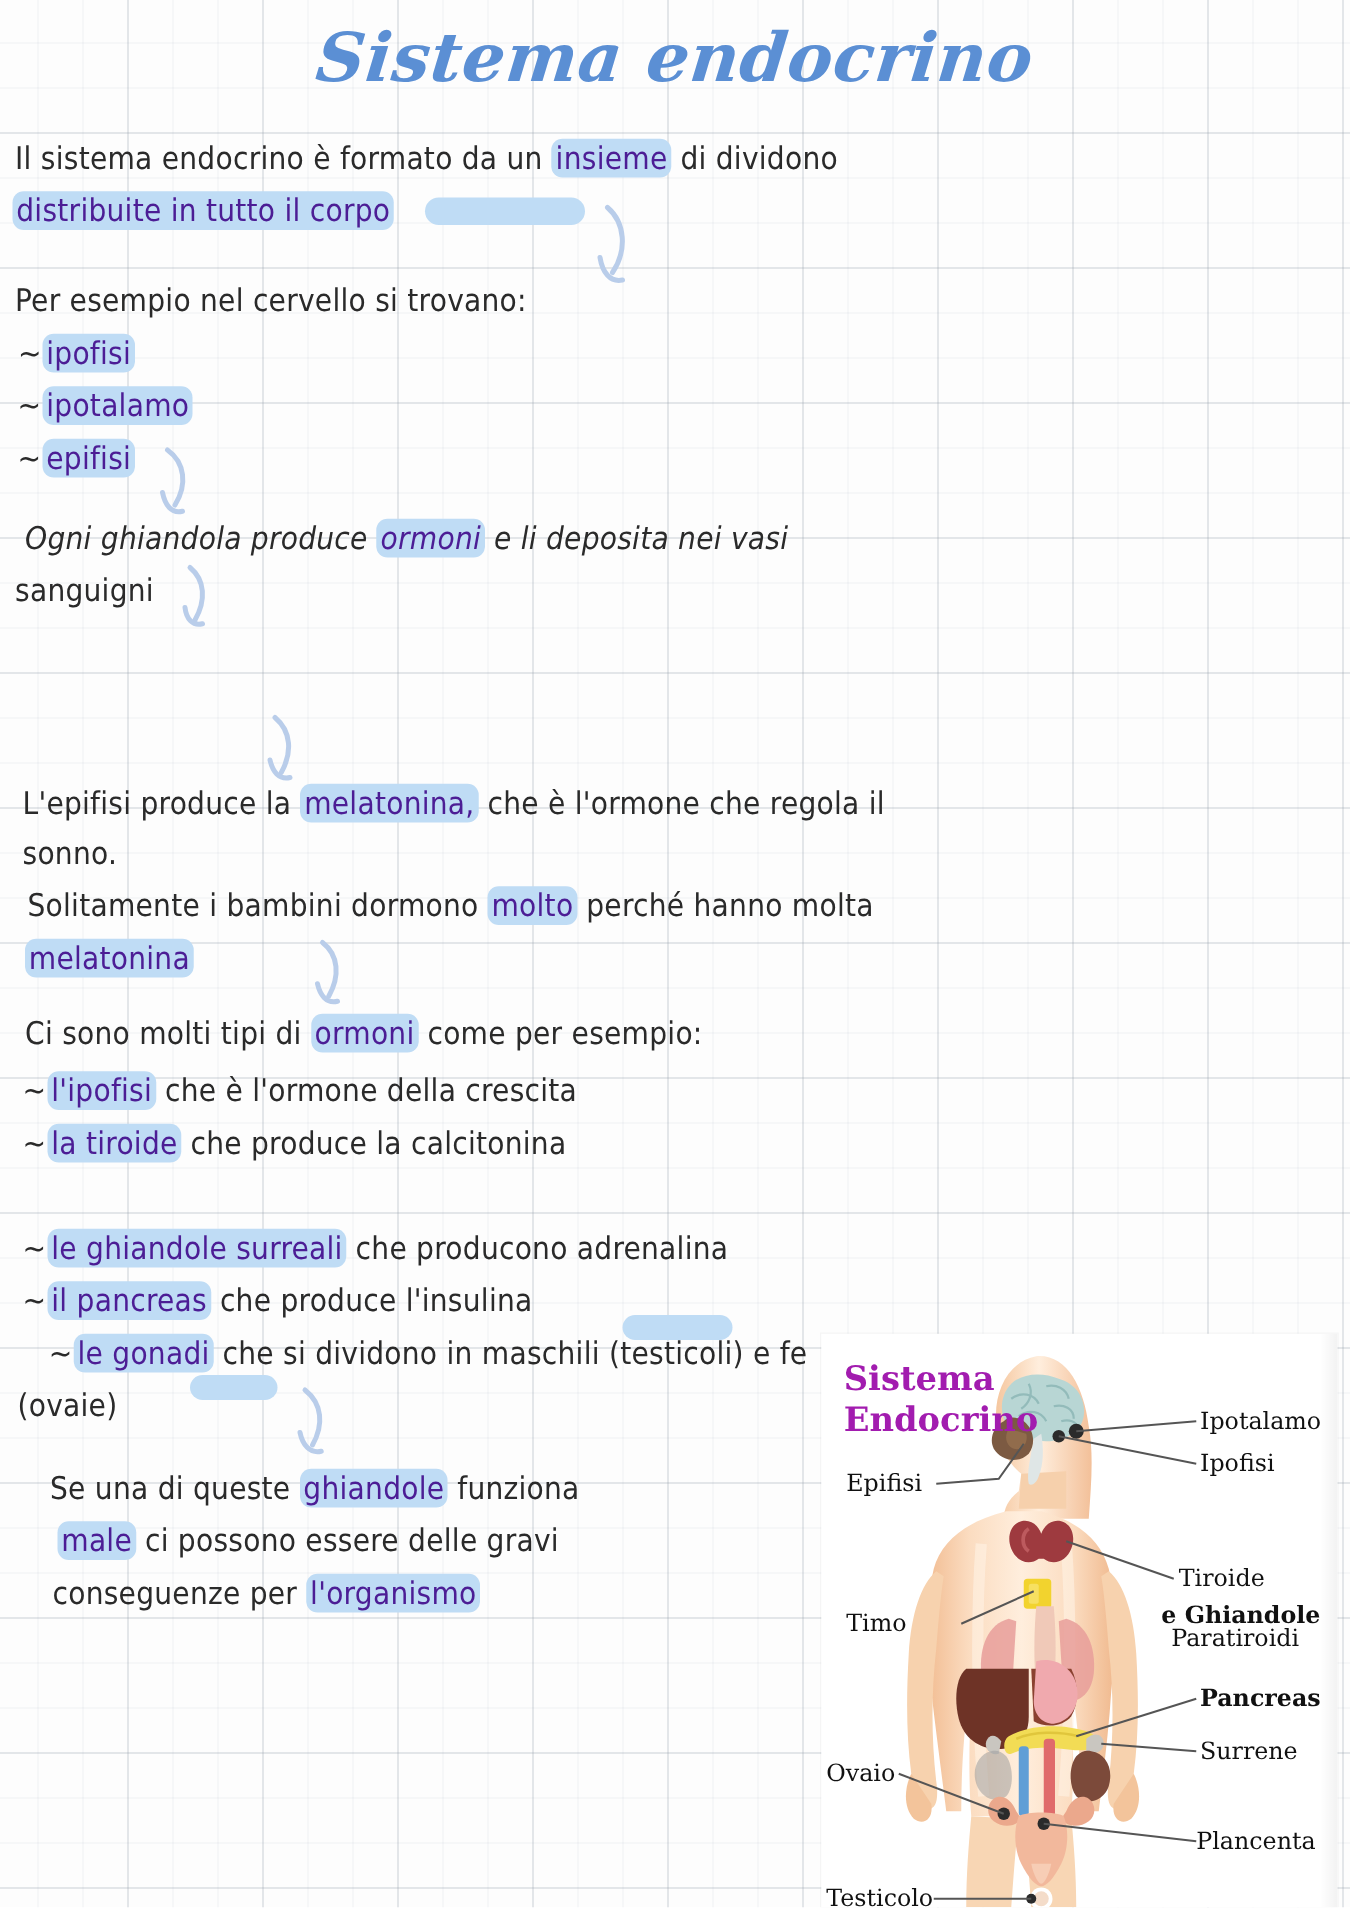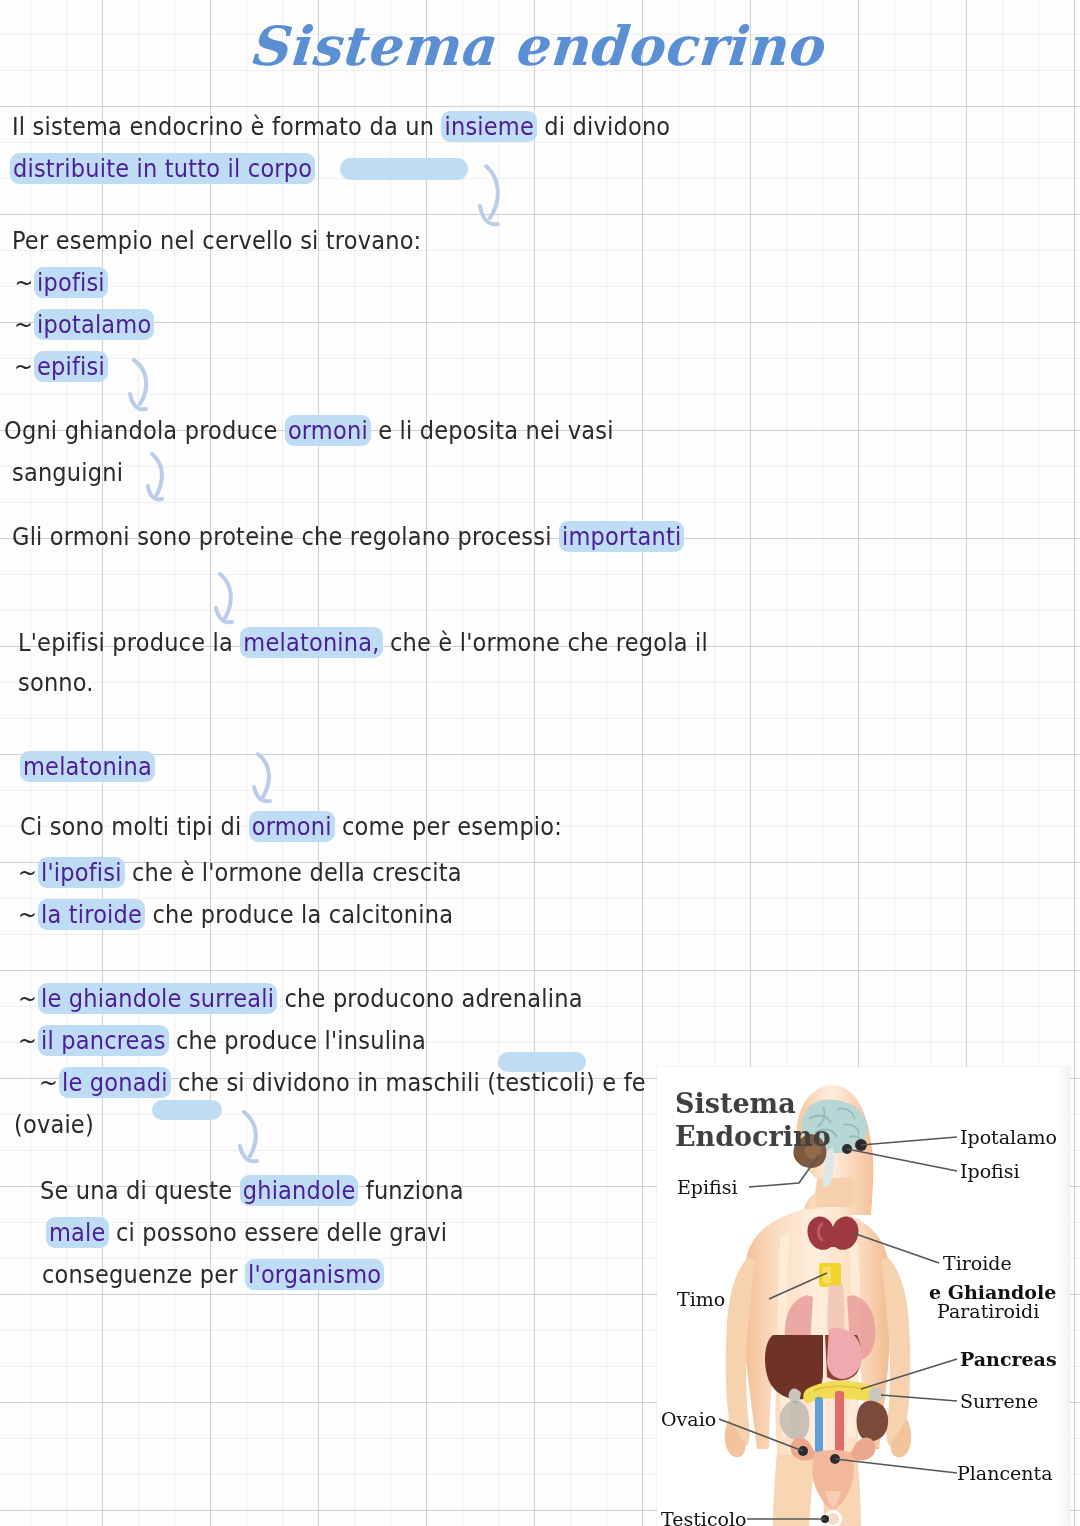--- a/index.html
+++ b/index.html
@@ -93,21 +93,21 @@
     box-shadow: 0 0 0 1px rgba(0,0,0,0.03);
   }
   #diagram .dg-title {
     position: absolute;
     left: 18px;
     top: 20px;
     font-family: "DejaVu Serif", serif;
     font-weight: 700;
     font-size: 27px;
     line-height: 33px;
-    color: #404040;
+    color: #a21caf;
   }
   #diagram .dg-label {
     position: absolute;
     font-family: "DejaVu Serif", serif;
     font-size: 19px;
     line-height: 24px;
     color: #111;
     white-space: nowrap;
   }
   #diagram svg.dg-art { position: absolute; left: 0; top: 0; }
@@ -157,52 +157,52 @@
     <span class="tilde">~</span><mark class="hl">epifisi</mark>
   </div>
 
   <div class="arrow" style="left:128px; top:358px;">
     <svg width="46" height="62" viewBox="0 0 46 62" fill="none">
       <path d="M6 2 C20 12, 22 30, 12 46" stroke="#b9cdea" stroke-width="4" stroke-linecap="round"></path>
       <path d="M2 36 C4 46, 9 53, 18 51" stroke="#b9cdea" stroke-width="4" stroke-linecap="round"></path>
     </svg>
   </div>
 
-  <div class="hw" style="left:4px; top:410px;">
+  <div class="hw" style="left:20px; top:410px;font-style:italic;">
     <span>Ogni ghiandola produce </span><mark class="hl">ormoni</mark><span> e li deposita nei vasi</span>
   </div>
   <div class="hw" style="left:12px; top:452px;">
     <span>sanguigni</span>
   </div>
 
   <div class="arrow" style="left:146px; top:452px;">
     <svg width="42" height="58" viewBox="0 0 42 58" fill="none">
       <path d="M6 2 C18 12, 19 28, 10 44" stroke="#b9cdea" stroke-width="4" stroke-linecap="round"></path>
       <path d="M2 34 C3 43, 8 49, 16 47" stroke="#b9cdea" stroke-width="4" stroke-linecap="round"></path>
     </svg>
   </div>
 
-  <div class="hw" style="left:12px; top:516px;">
-    <span>Gli ormoni sono proteine che regolano processi </span><mark class="hl">importanti</mark>
-  </div>
 
   <div class="arrow" style="left:214px; top:572px;">
     <svg width="44" height="62" viewBox="0 0 44 62" fill="none">
       <path d="M6 2 C19 13, 20 30, 11 46" stroke="#b9cdea" stroke-width="4" stroke-linecap="round"></path>
       <path d="M2 36 C4 45, 9 52, 18 50" stroke="#b9cdea" stroke-width="4" stroke-linecap="round"></path>
     </svg>
   </div>
 
   <div class="hw" style="left:18px; top:622px;">
     <span>L'epifisi produce la </span><mark class="hl">melatonina,</mark><span> che è l'ormone che regola il</span>
   </div>
   <div class="hw" style="left:18px; top:662px;">
     <span>sonno.</span>
   </div>
 
+  <div class="hw" style="left:22px; top:704px;">
+    <span>Solitamente i bambini dormono </span><mark class="hl">molto</mark><span> perché hanno molta</span>
+  </div>
   <div class="hw" style="left:20px; top:746px;">
     <mark class="hl">melatonina</mark>
   </div>
 
   <div class="arrow" style="left:252px; top:752px;">
     <svg width="44" height="60" viewBox="0 0 44 60" fill="none">
       <path d="M6 2 C19 12, 20 29, 11 45" stroke="#b9cdea" stroke-width="4" stroke-linecap="round"></path>
       <path d="M2 35 C4 44, 9 51, 18 49" stroke="#b9cdea" stroke-width="4" stroke-linecap="round"></path>
     </svg>
   </div>

